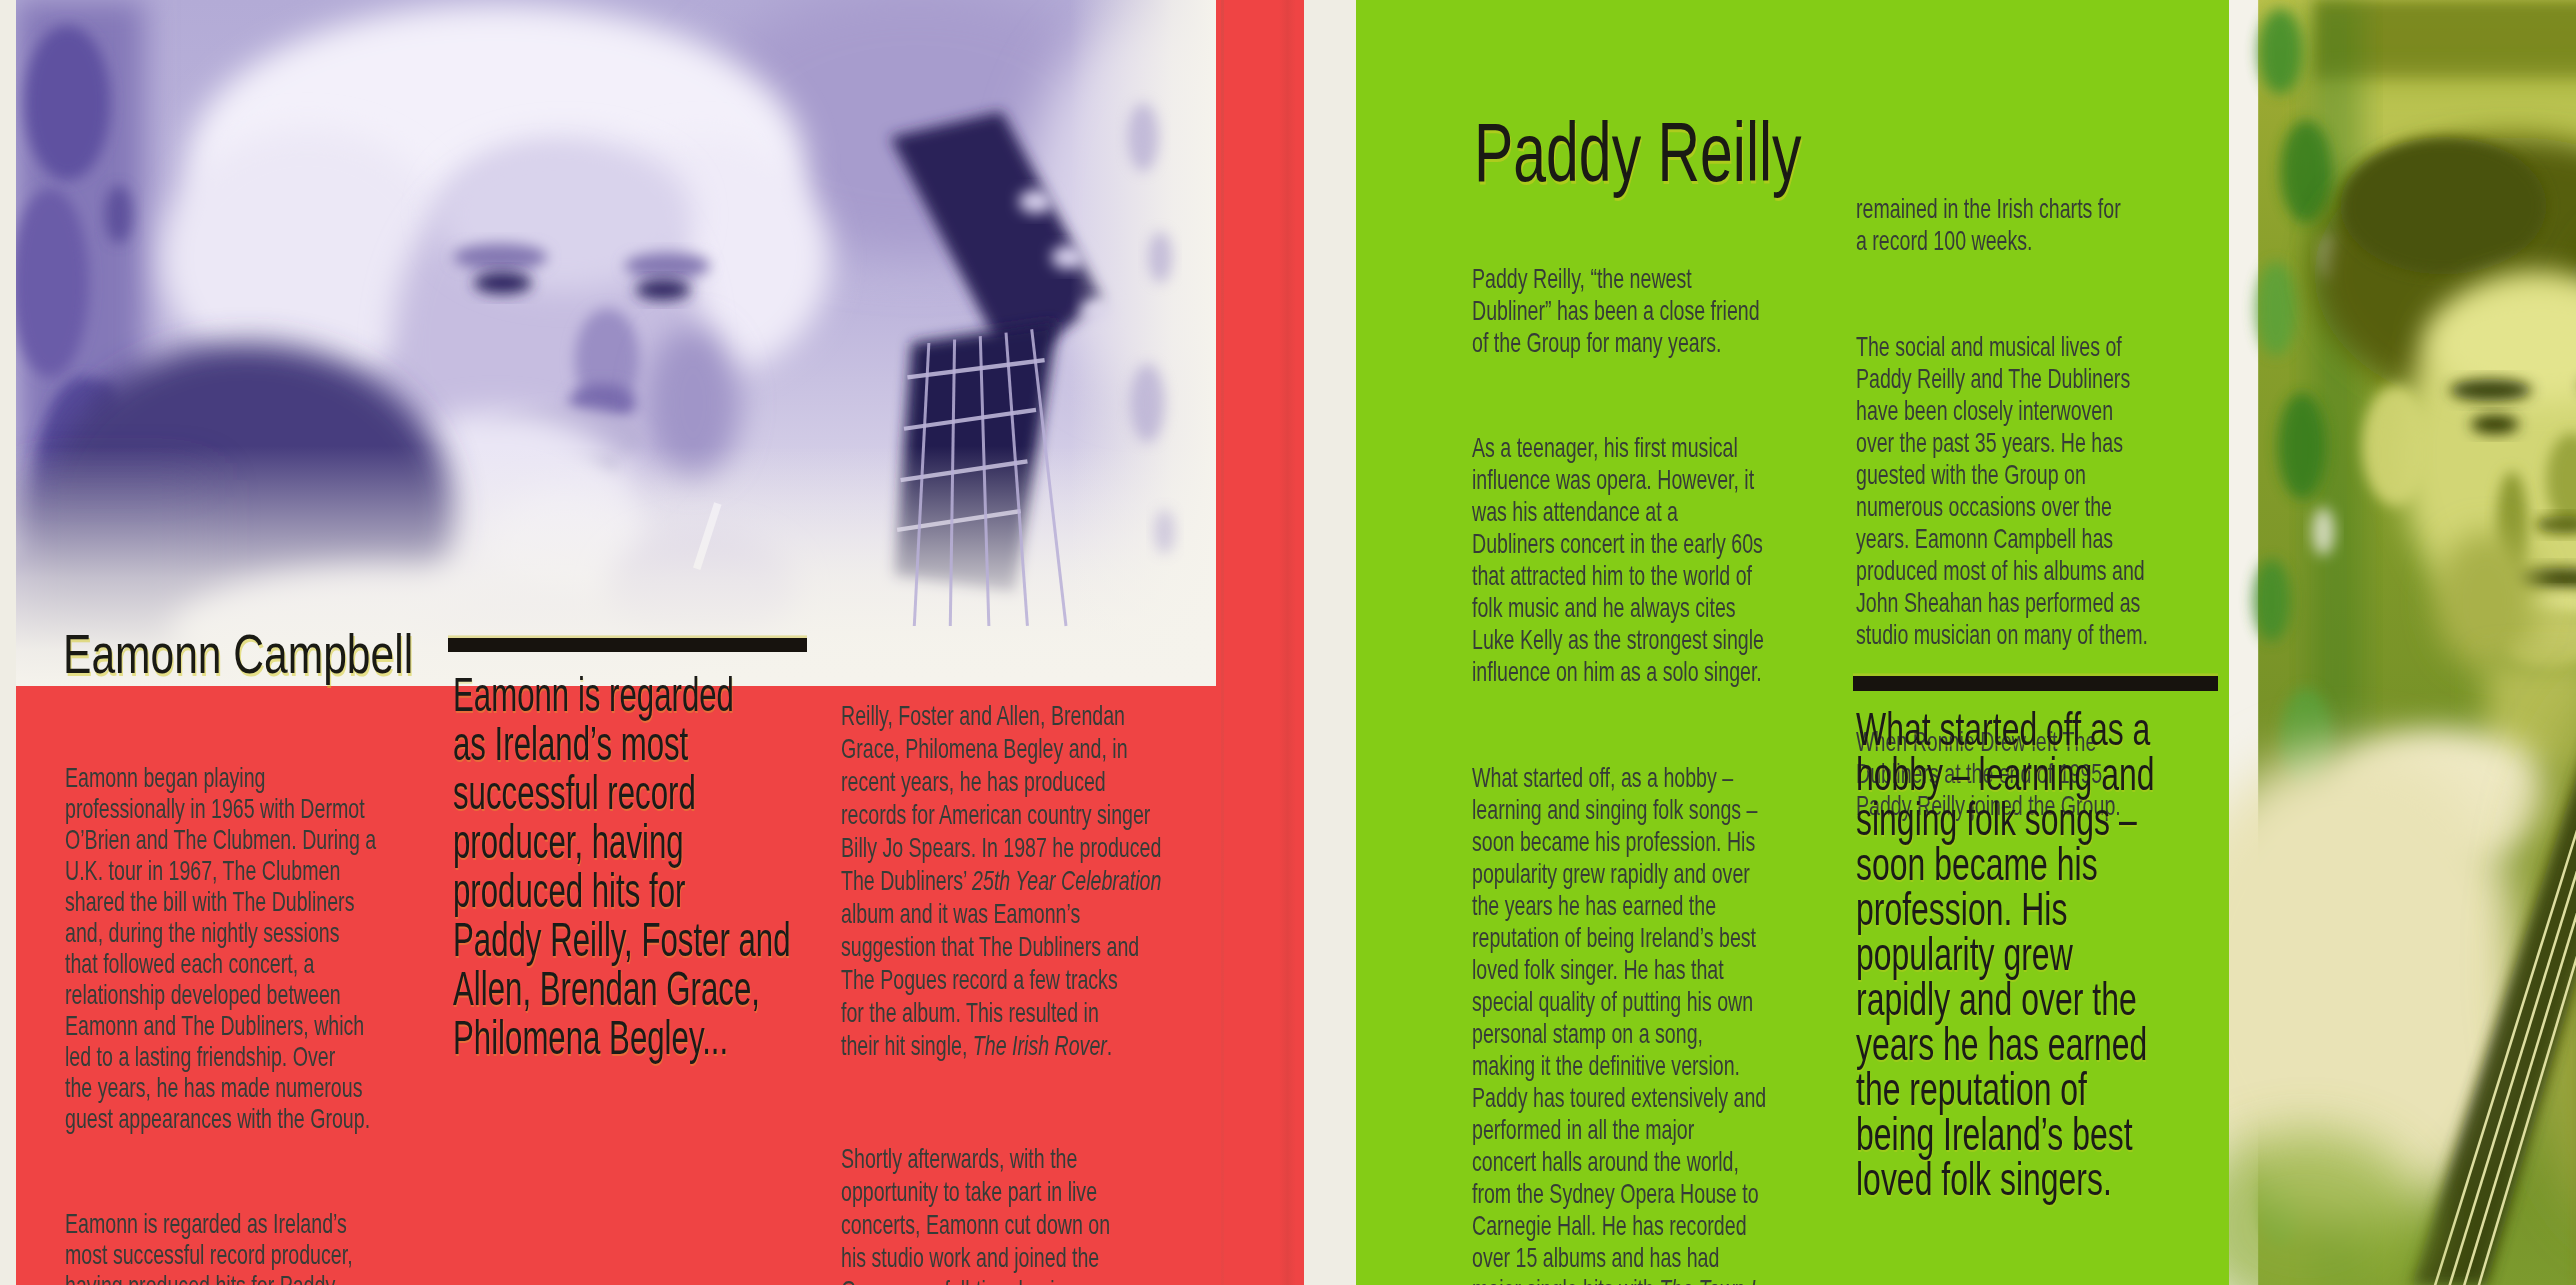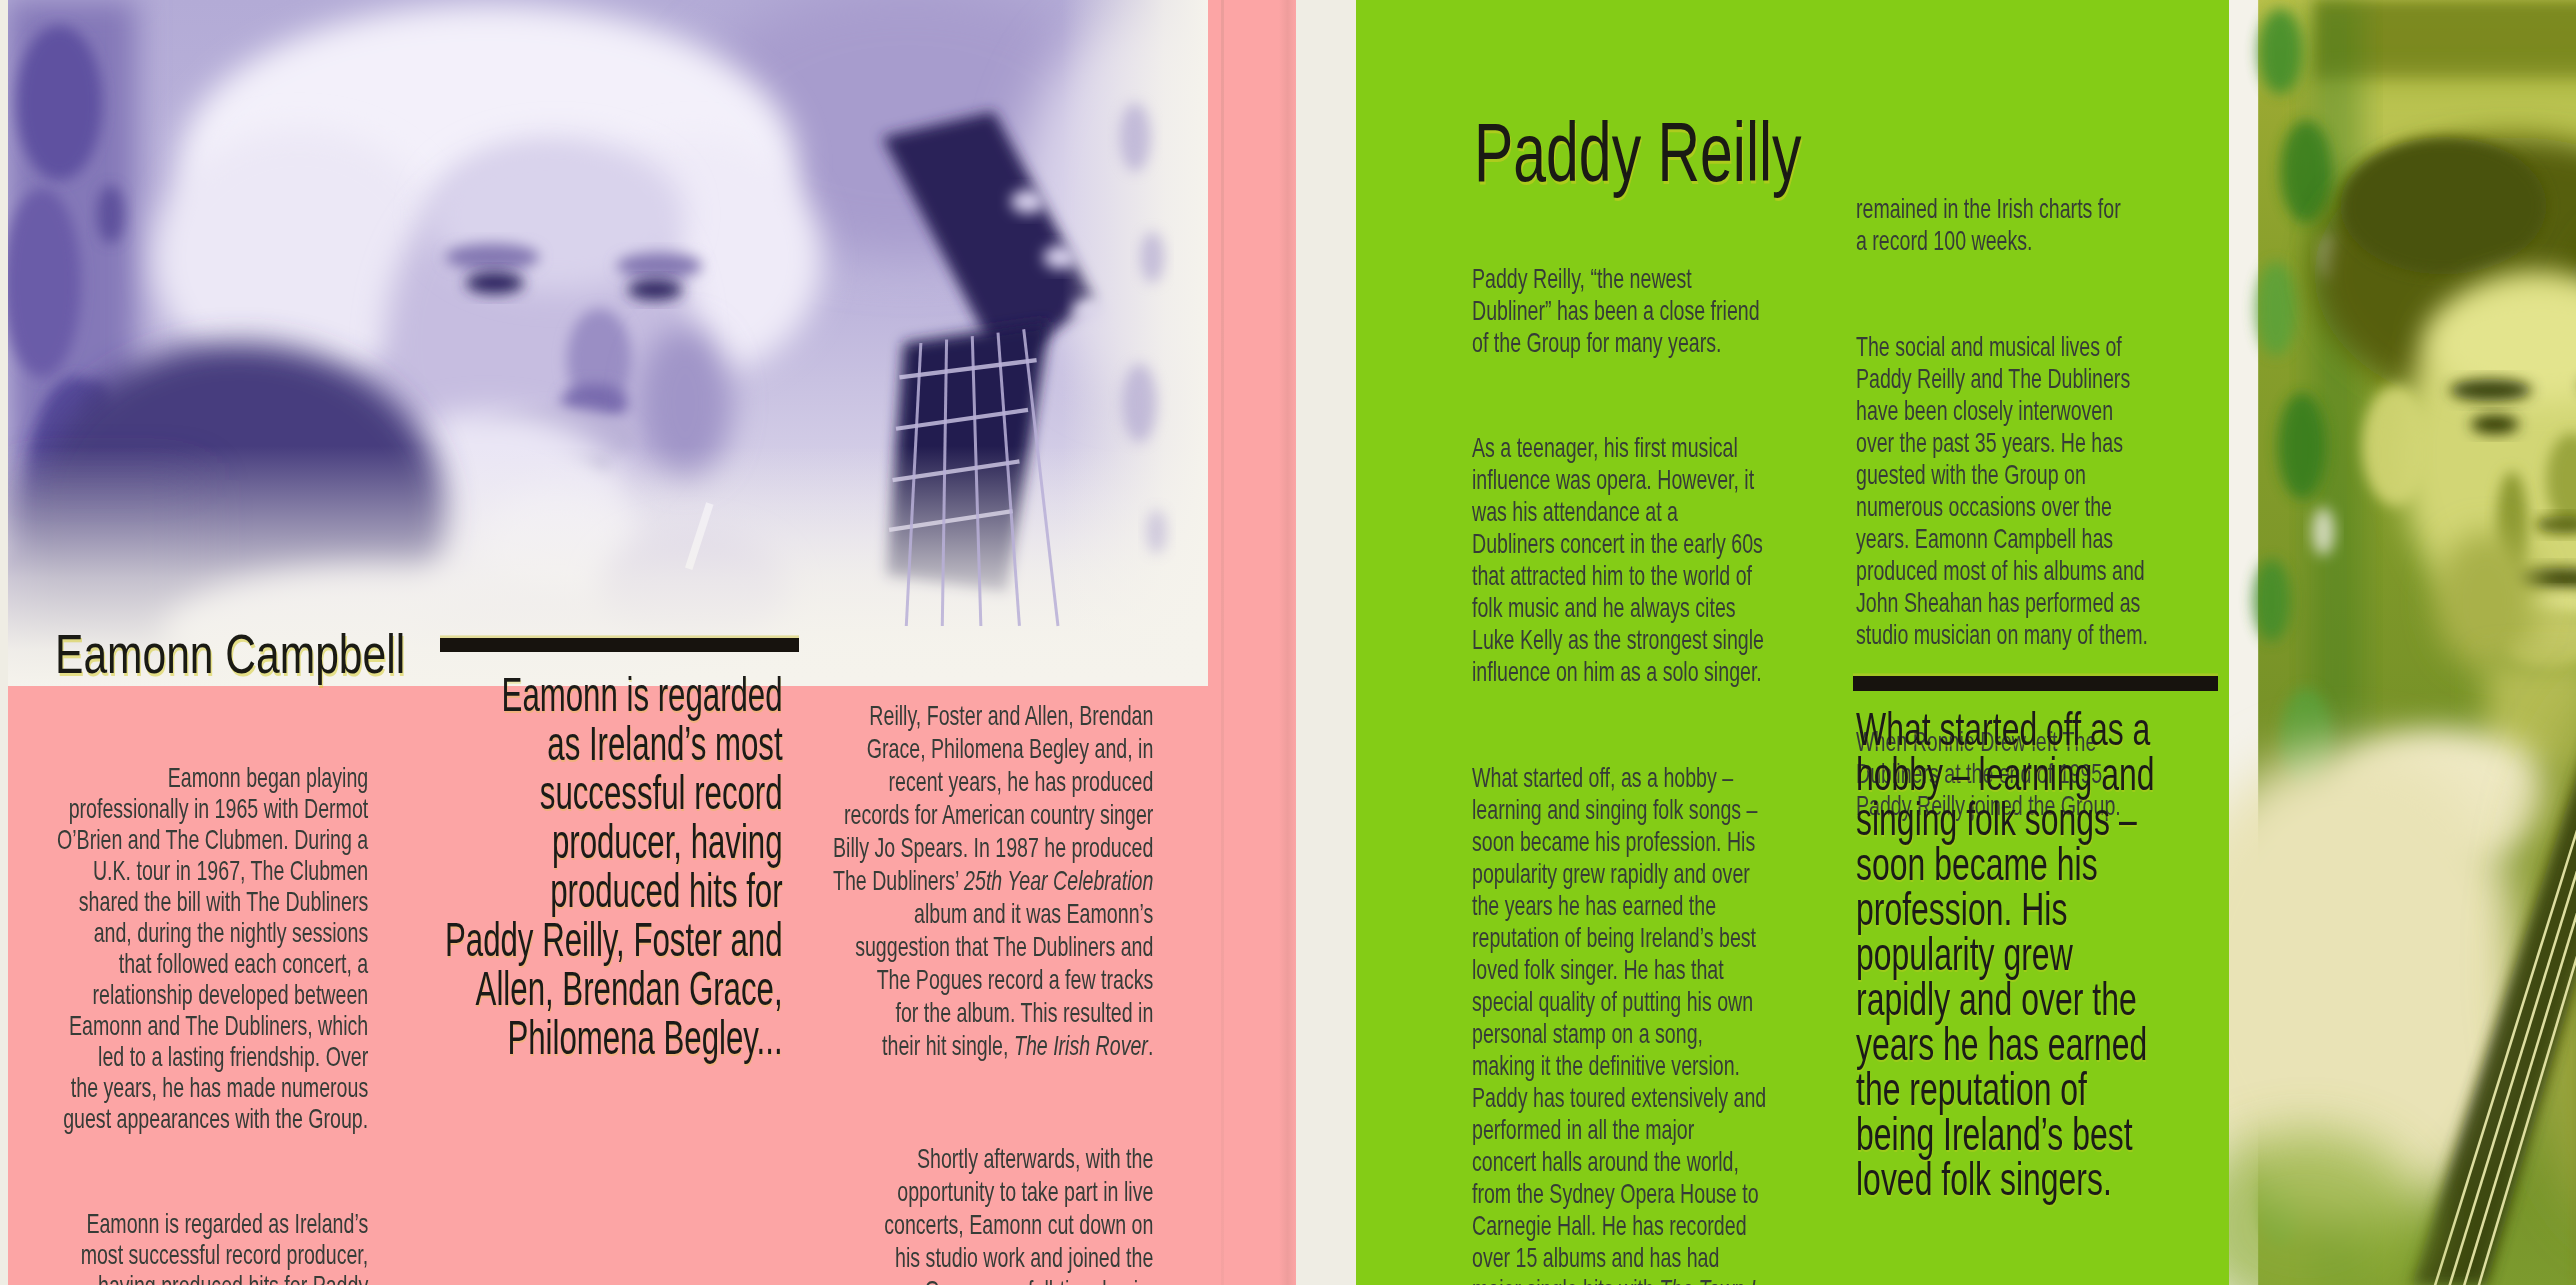--- a/index.html
+++ b/index.html
@@ -2,21 +2,21 @@
 <html style="font-size:13.7px"><head>
 <meta charset="utf-8">
 <style>
   html,body{margin:0;padding:0;}
   body{
     width:2576px;height:1286px;overflow:hidden;position:relative;
     background:#efede4;font-family:"Liberation Sans","DejaVu Sans",sans-serif;
   }
   .spread{position:absolute;left:0;top:0;width:2576px;height:1286px;}
   .page{position:absolute;top:0;height:1286px;overflow:hidden;}
-  .page-left{left:8px;width:1288px;background:#fca5a5;text-align:right;}
+  .page-left{left:16px;width:1288px;background:#ef4444;}
   .page-right{left:1356px;width:1288px;background:#84cc16;}
   .photo{position:absolute;display:block;}
   .photo-left{left:0;top:0;}
   .photo-right{left:873px;top:0;}
   .headline{
     position:absolute;margin:0;font-weight:400;color:#1a1a14;white-space:pre;
     transform-origin:0 0;
     text-shadow:1.7px 3.4px 0 rgba(214,204,36,0.50);
   }
   .headline.h-left{left:47px;top:624px;font-size:56px;line-height:60px;transform:scaleX(0.76);}

